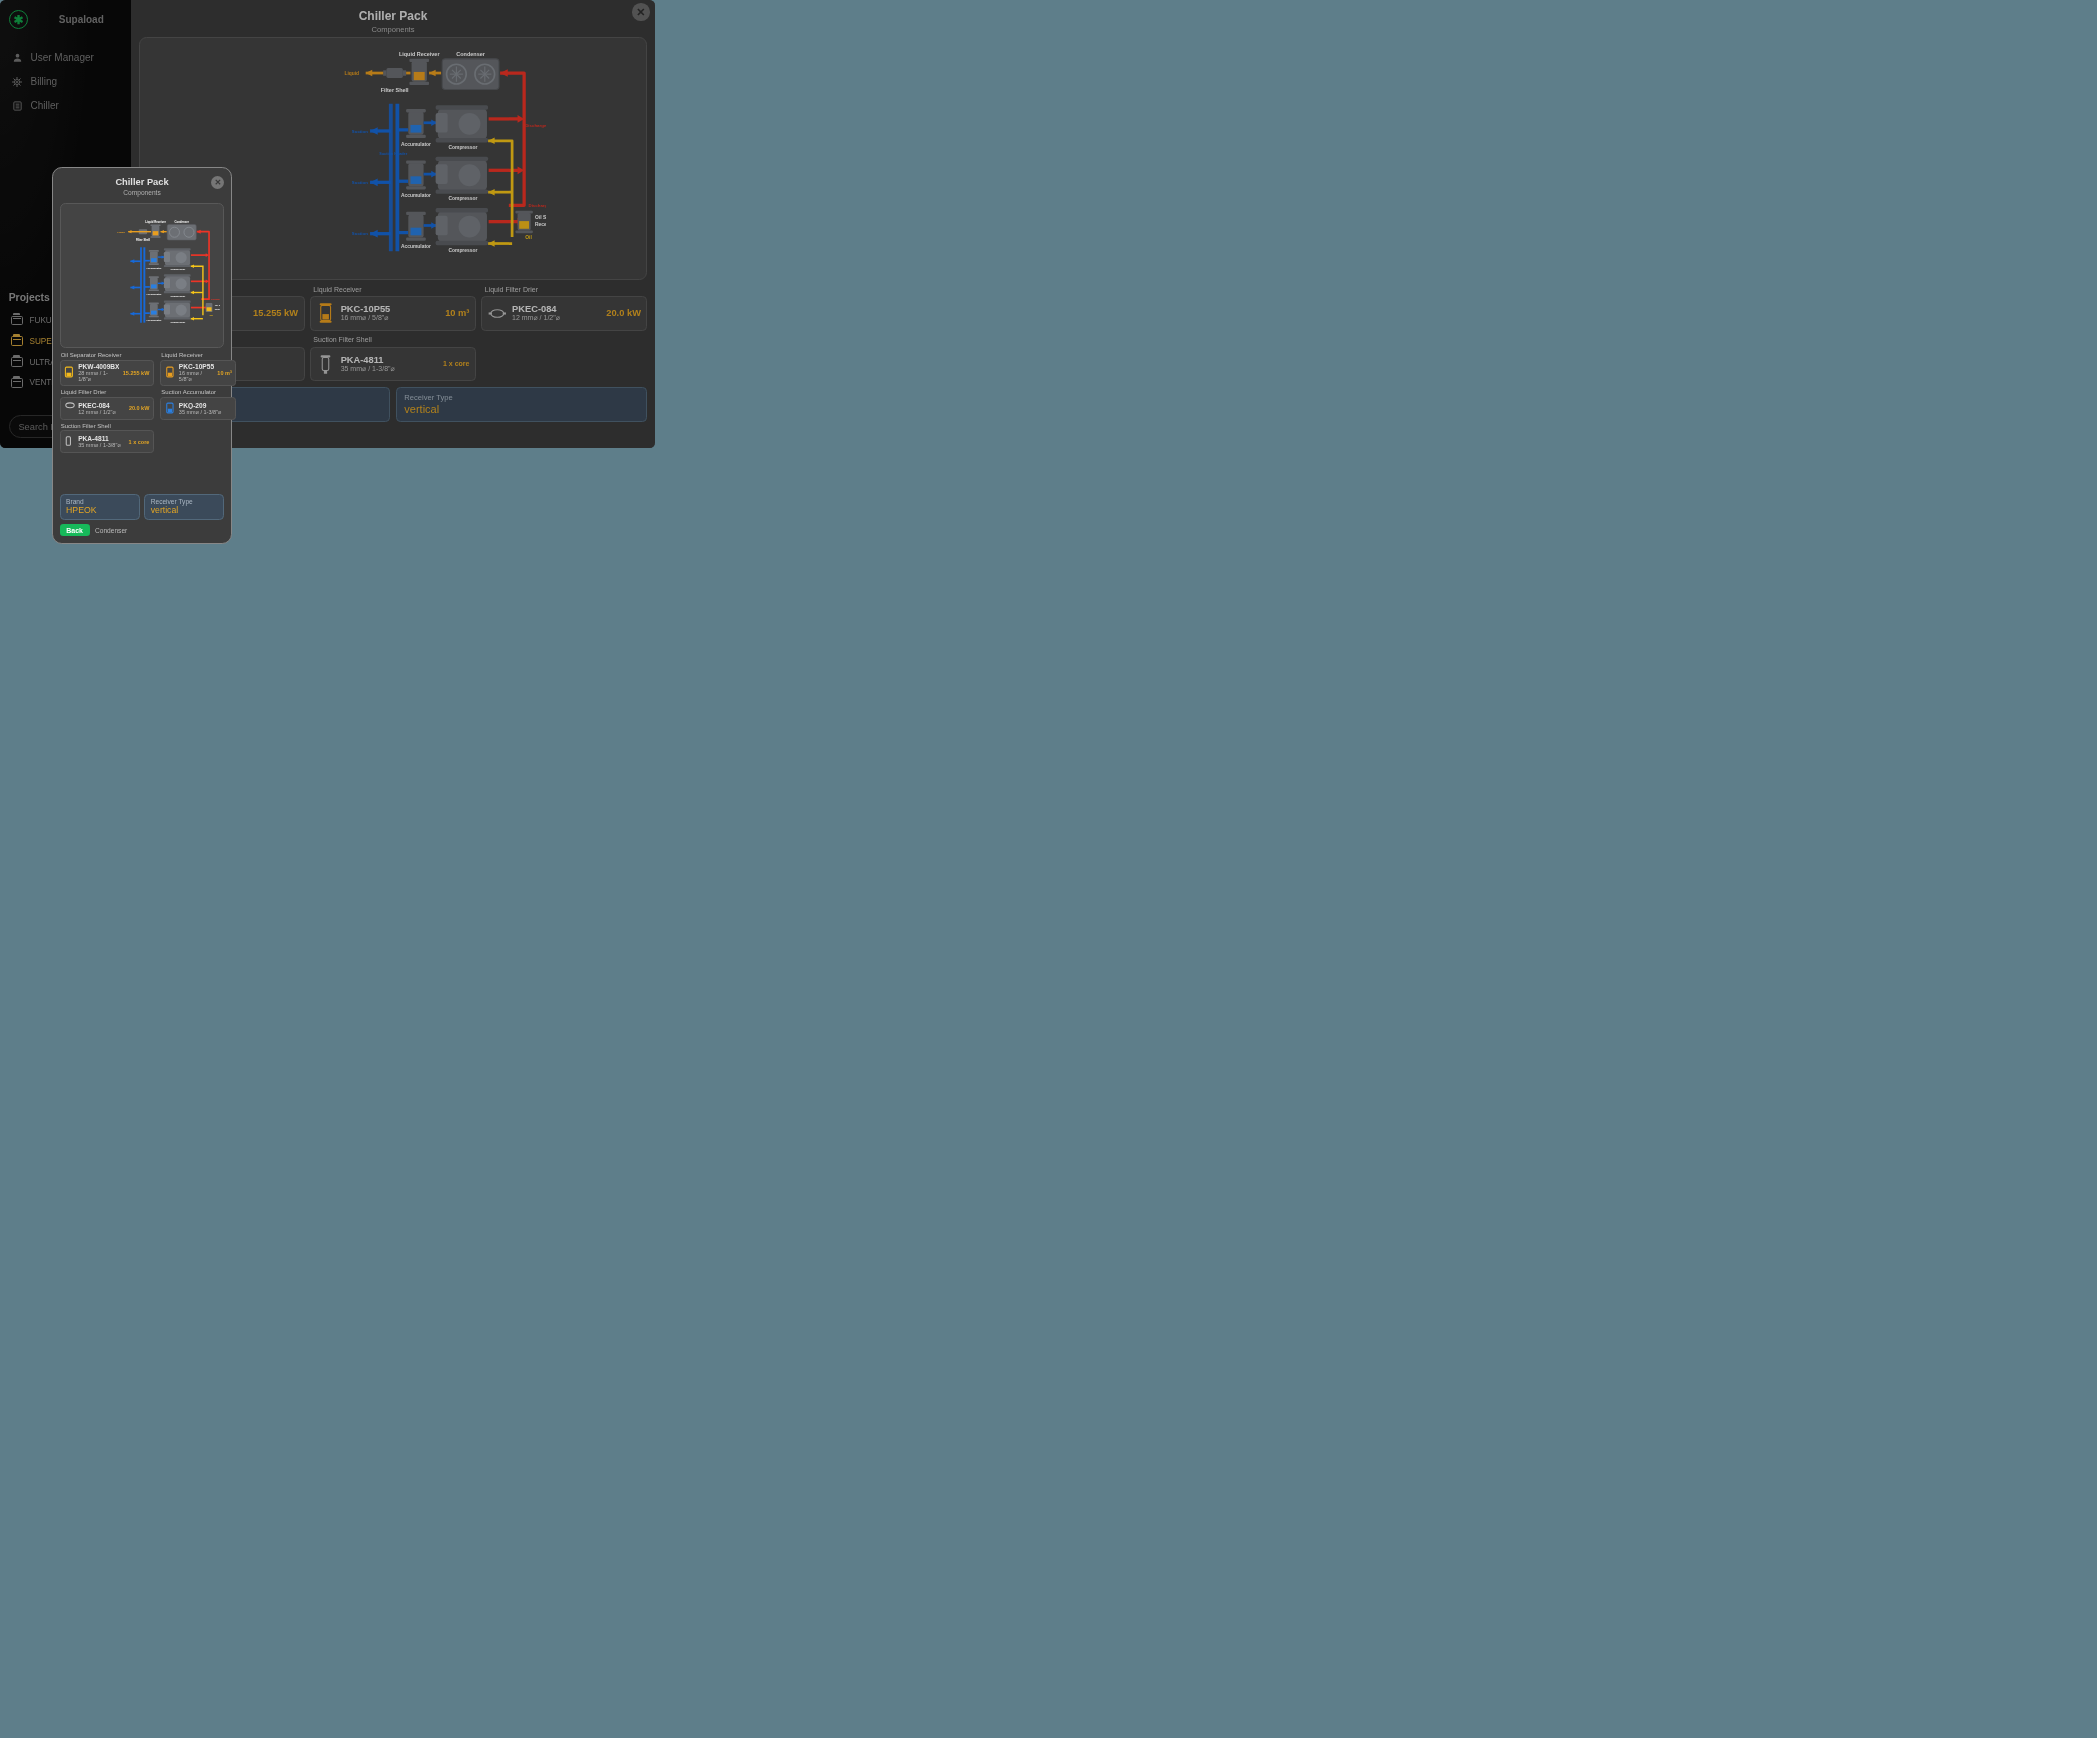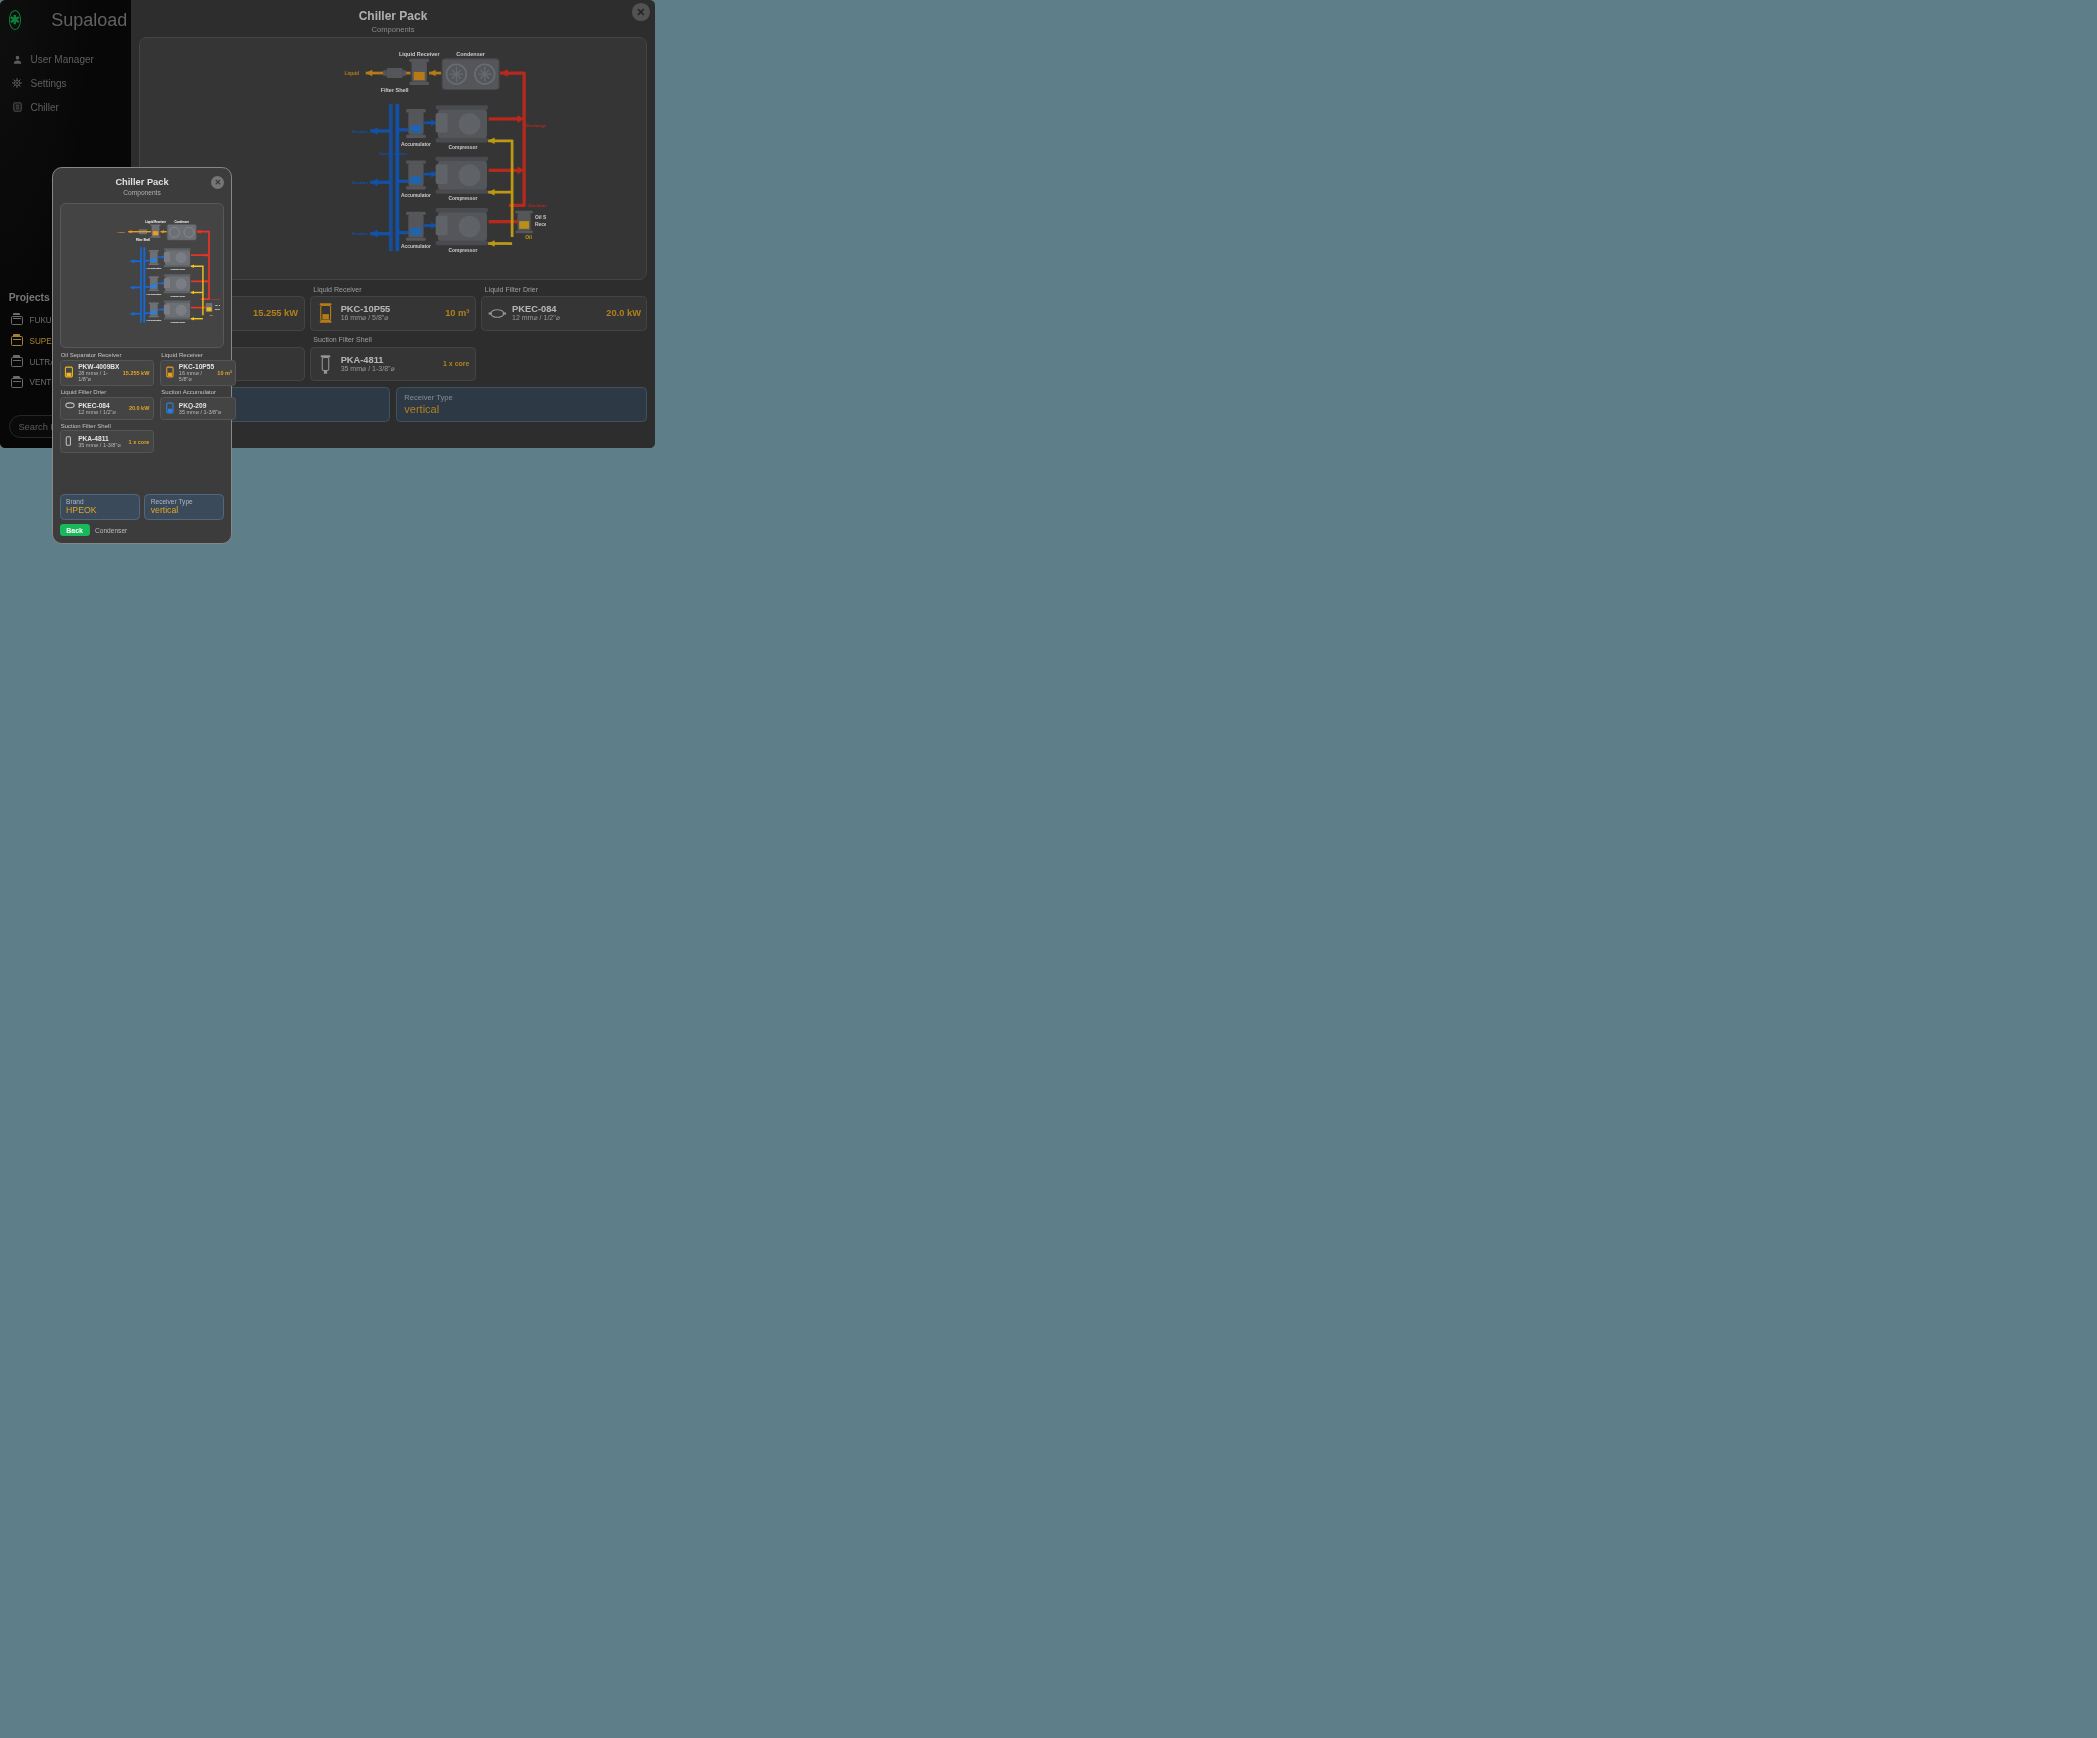--- a/index.html
+++ b/index.html
@@ -21,21 +21,21 @@
   background: radial-gradient(ellipse at top left, rgba(255,255,255,0.04), transparent 50%), #0a0a0a;
   padding: 9.8px 8.7px;
   display: flex;
   flex-direction: column;
 }
 .logo-row { display:flex;align-items:center;gap:4.4px;margin-bottom:16.4px; }
 .logo-circle {
   width: 19.7px; height: 19.7px; border: 1.6px solid #12a34a; border-radius: 50%;
   display:flex;align-items:center;justify-content:center;color:#12a34a;font-size:12px;font-weight:bold;
 }
-.logo-text { color:#7d7d7d; font-size:18px; font-weight:400;margin-left:26px; }
+.logo-text { color:#7d7d7d; font-size:10px; font-weight:700;margin-left:26px; }
 
 .nav-item { display:flex;align-items:center;gap:6.6px;padding:5.5px 2.2px;color:#7a7a7a;font-size:10px;cursor:pointer; }
 .nav-icon-box { width:13px;height:13px;display:flex;align-items:center;justify-content:center; }
 
 .section-label { color:#9a9a9a; font-size:10.4px; font-weight:600; margin:9.8px 0 6.6px 0; }
 
 .project-item { display:flex;align-items:center;gap:6.6px;padding:5.5px 2.2px;color:#8a8a8a;font-size:8.2px;cursor:pointer;white-space:nowrap;overflow:hidden; }
 .project-item.active { color:#d4a53e; }
 .project-icon { width:12px;height:9.8px;border:1.1px solid currentColor;border-radius:1.6px;position:relative;flex-shrink:0; }
 .project-icon::before { content:'';position:absolute;top:-3.3px;left:1.6px;right:1.6px;height:2.2px;background:currentColor;border-radius:1.1px 1.1px 0 0; }
@@ -182,21 +182,21 @@
                 <line x1="12" y1="18" x2="12" y2="22"></line>
                 <line x1="2" y1="12" x2="6" y2="12"></line>
                 <line x1="18" y1="12" x2="22" y2="12"></line>
                 <line x1="5" y1="5" x2="8" y2="8"></line>
                 <line x1="16" y1="16" x2="19" y2="19"></line>
                 <line x1="19" y1="5" x2="16" y2="8"></line>
                 <line x1="8" y1="16" x2="5" y2="19"></line>
               </g>
             </svg>
           </span>
-          <span>Settings</span>
+          <span>Billing</span>
         </div>
         <div class="nav-item">
           <span class="nav-icon-box">
             <svg class="icon-ledger" viewBox="0 0 24 24">
               <rect x="4" y="3" width="16" height="18" rx="2"></rect>
               <line x1="8" y1="8" x2="16" y2="8"></line>
               <line x1="8" y1="12" x2="16" y2="12"></line>
               <line x1="8" y1="16" x2="16" y2="16"></line>
             </svg>
           </span>

